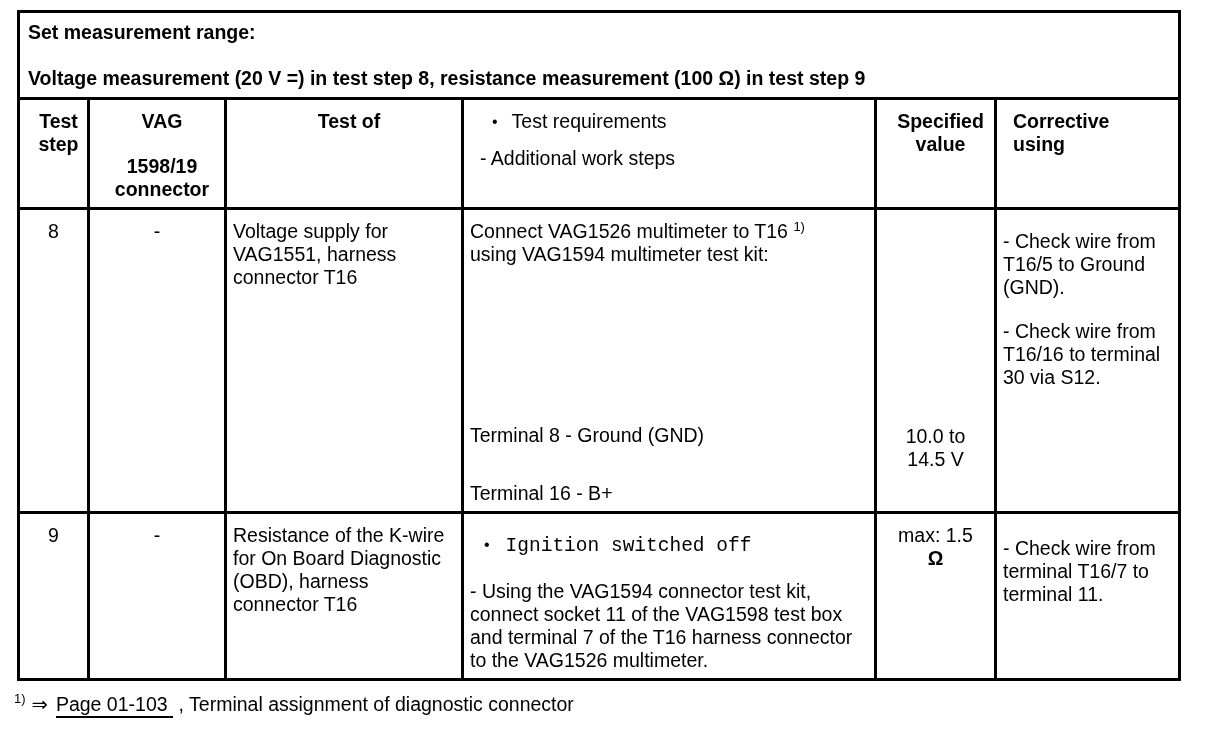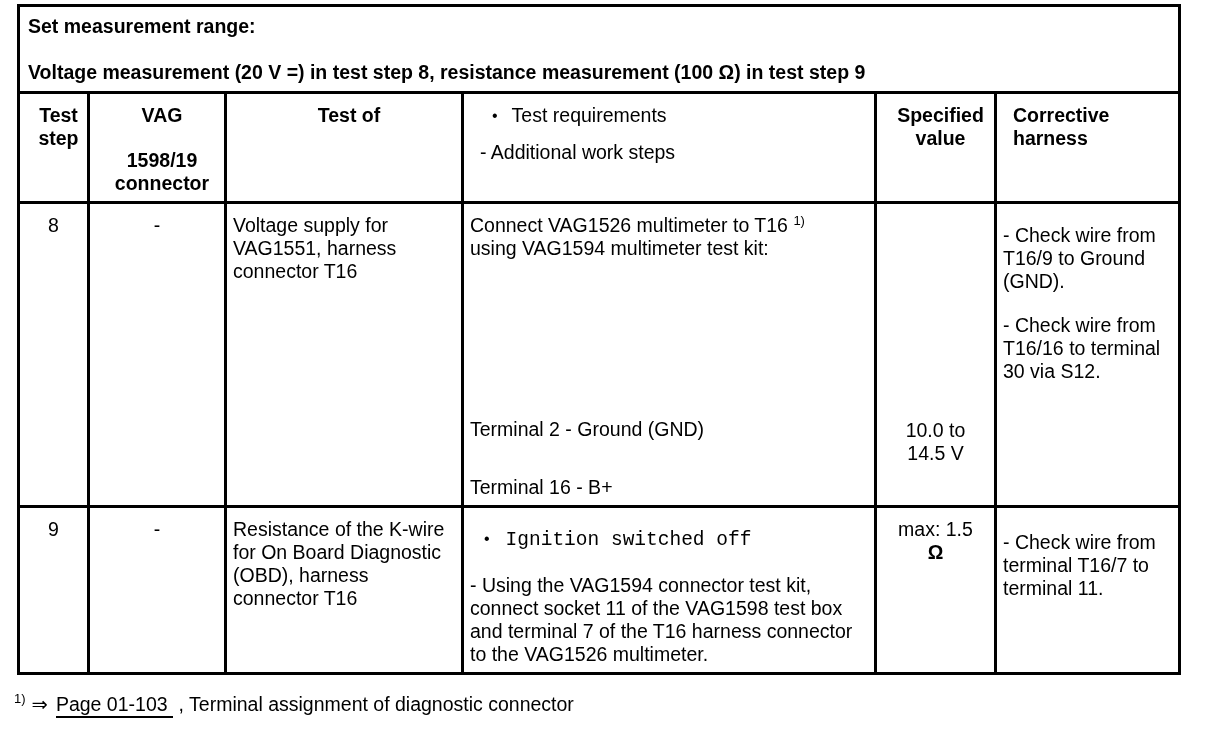--- a/index.html
+++ b/index.html
@@ -11,21 +11,21 @@
     background: #ffffff;
     color: #000000;
     font-family: "Liberation Sans", "DejaVu Sans", sans-serif;
     font-size: 19.5px;
     line-height: 23px;
     overflow: hidden;
   }
   table.doc-table {
     position: absolute;
     left: 17px;
-    top: 4px;
+    top: 10px;
     border-collapse: collapse;
     table-layout: fixed;
     width: 1161px;
   }
   table.doc-table td {
     border: 3px solid #000000;
     vertical-align: top;
     padding: 10px 6px 6px 6px;
     font-size: 19.5px;
     line-height: 23px;
@@ -125,44 +125,44 @@
       </td>
       <td class="bold center">Test of</td>
       <td class="col-req hdr-req">
         <div>
           <span class="bullet">•</span><span>Test requirements</span>
         </div>
         <div class="hdr-additional">- Additional work steps</div>
       </td>
       <td class="bold center">Specified value</td>
       <td class="bold col-action">
-        <div class="corrective-label">Corrective harness</div>
+        <div class="corrective-label">Corrective using</div>
       </td>
     </tr>
 
     <tr class="row-8">
       <td class="col-step">8</td>
       <td class="col-vag">-</td>
       <td class="col-testof">Voltage supply for VAG1551, harness connector T16</td>
       <td class="col-req">
         <div>
           <span>Connect VAG1526 multimeter to T16</span>
           <span class="sup">1)</span>
           <br>
           <span>using VAG1594 multimeter test kit:</span>
         </div>
-        <div class="terminal-1">Terminal 2 - Ground (GND)</div>
+        <div class="terminal-1">Terminal 8 - Ground (GND)</div>
         <div class="terminal-2">Terminal 16 - B+</div>
       </td>
       <td class="col-value">
         <div class="value-offset-8">10.0 to</div>
         <div>14.5 V</div>
       </td>
       <td class="col-action">
-        <div class="action-first-8">- Check wire from T16/9 to Ground (GND).</div>
+        <div class="action-first-8">- Check wire from T16/5 to Ground (GND).</div>
         <div class="action-para-2">- Check wire from T16/16 to terminal 30 via S12.</div>
       </td>
     </tr>
 
     <tr class="row-9">
       <td class="col-step">9</td>
       <td class="col-vag">-</td>
       <td class="col-testof">Resistance of the K-wire for On Board Diagnostic (OBD), harness connector T16</td>
       <td class="col-req">
         <div class="req9-bullet-line">

